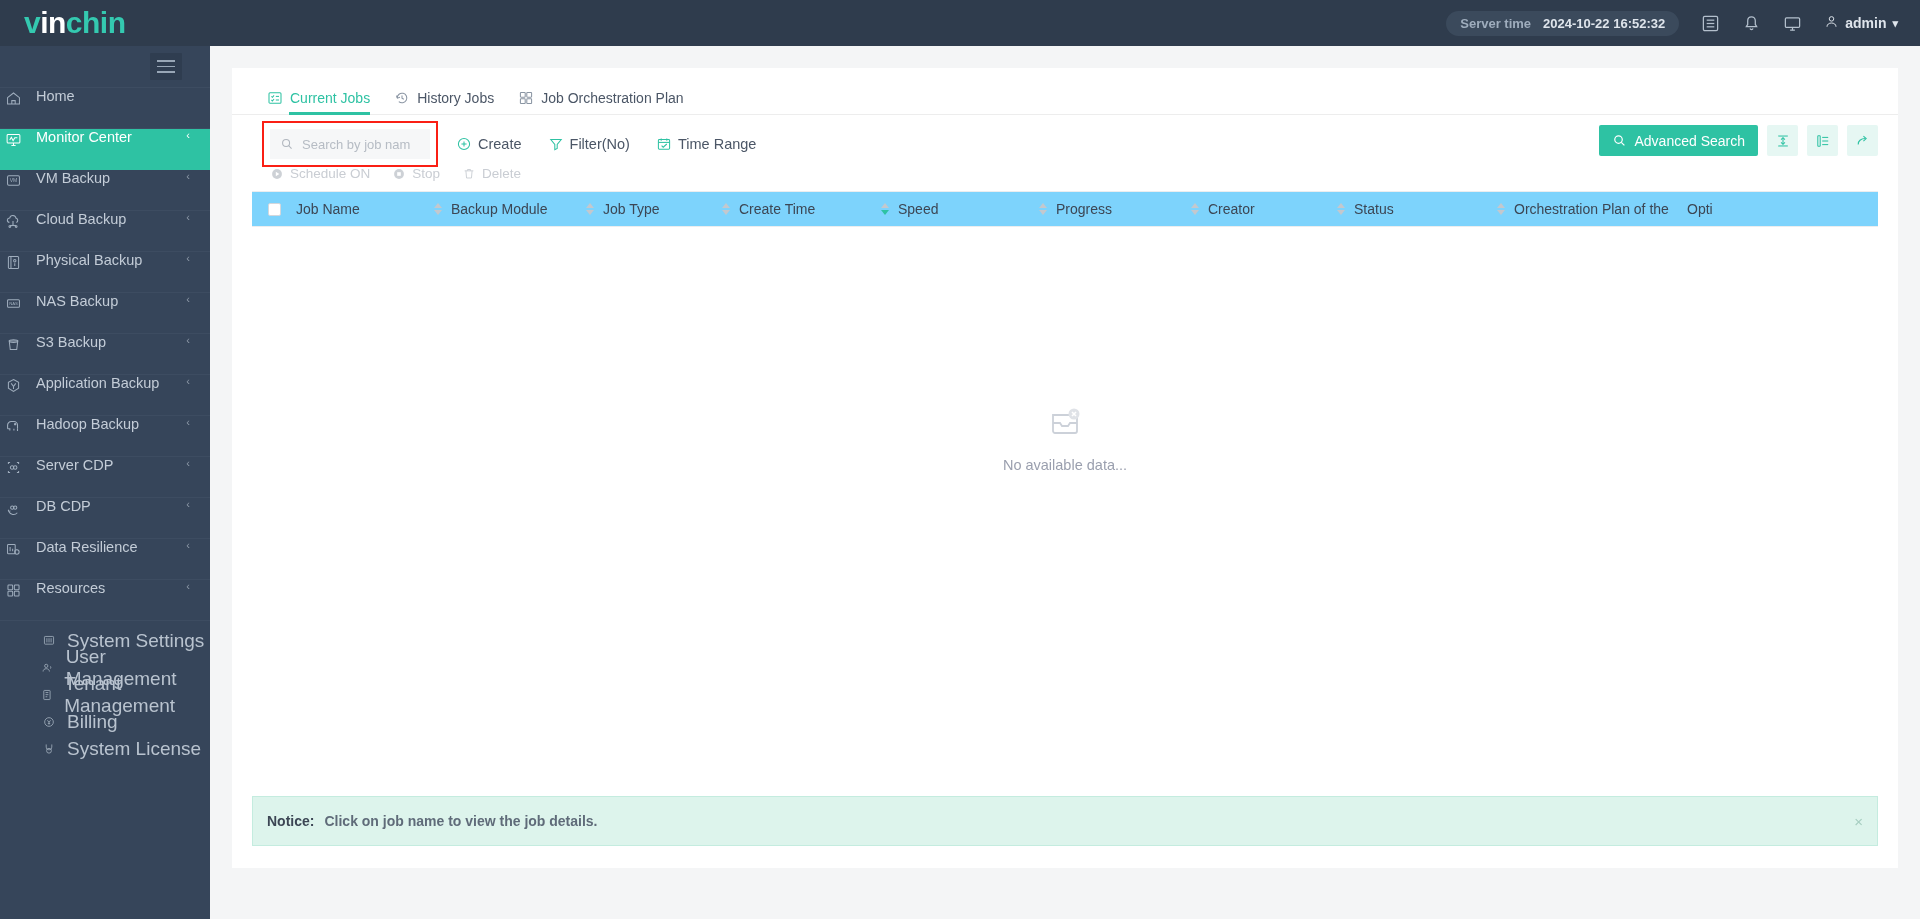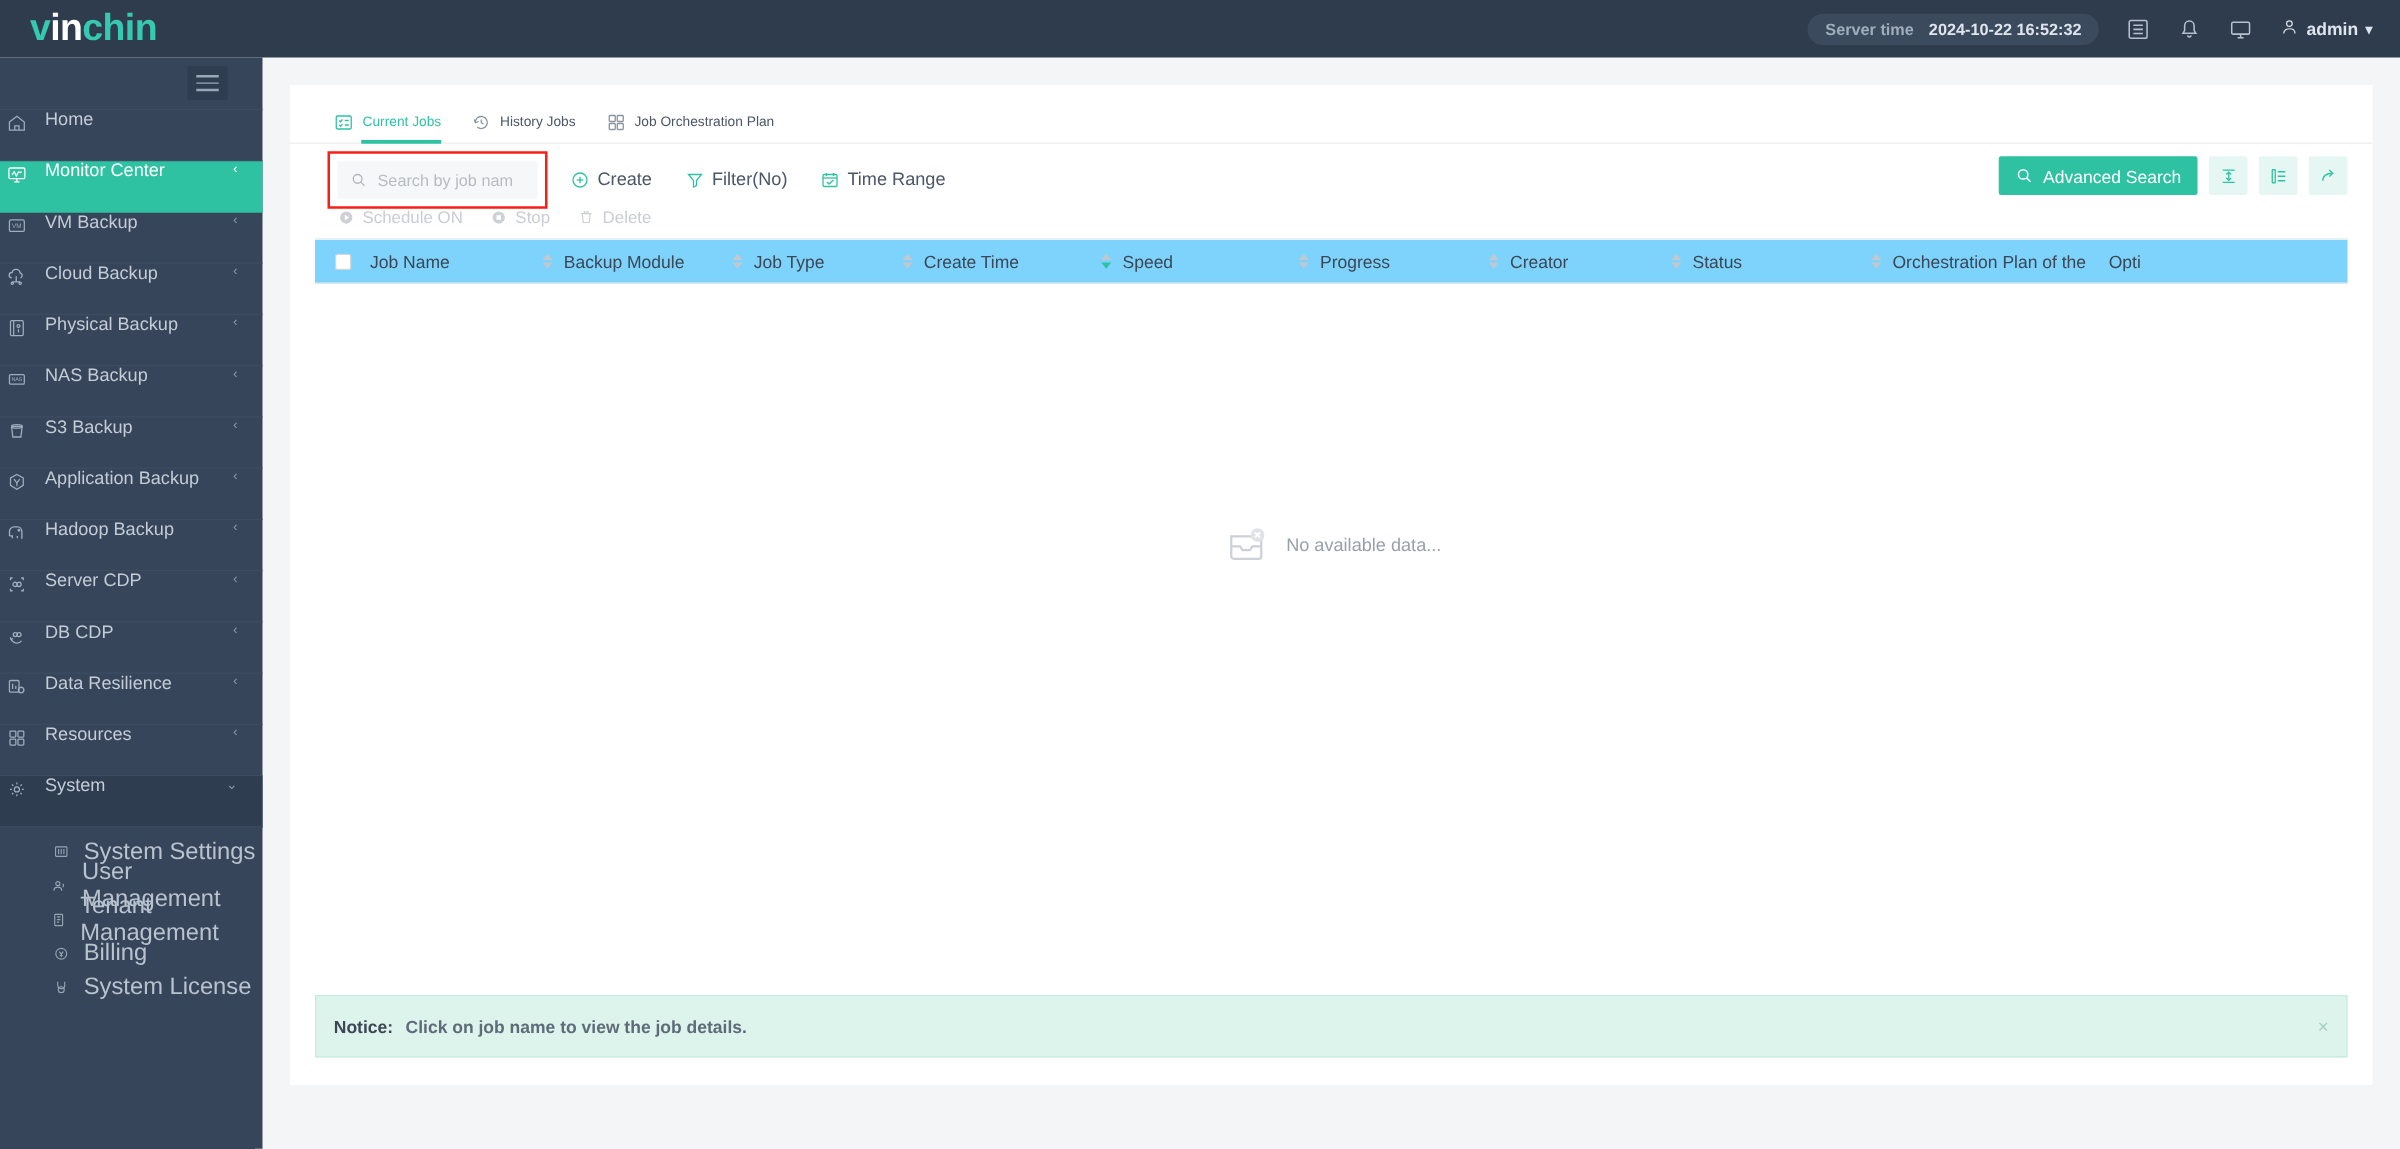--- a/index.html
+++ b/index.html
@@ -84,21 +84,21 @@
   
   .main { position: absolute; top: 46px; left: 210px; width: 1710px; height: 873px; }
   .card {
     position: absolute; top: 22px; left: 22px; width: 1666px; height: 800px;
     background: #ffffff;
   }
 
   
   .tabs { display: flex; align-items: flex-end; height: 46px; padding-left: 35px; gap: 24px; }
   .tab {
-    display: flex; align-items: center; gap: 7px; font-size: 11px;
+    display: flex; align-items: center; gap: 7px; font-size: 14px;
     color: #4b5666; cursor: pointer; padding-bottom: 8px; position: relative;
   }
   .tab .ico { color: #8a95a3; display: flex; }
   .tab.active { color: #2ec2a3; }
   .tab.active .ico { color: #2ec2a3; }
   .tab.active::after {
     content: ""; position: absolute; left: 22px; right: 0; bottom: -1px;
     height: 3px; background: #2ec2a3;
   }
   .tabs-underline { height: 1px; background: #ededed; margin: 0 0 0 0; }
@@ -166,21 +166,21 @@
   .th .sorter .up { border-bottom: 5px solid #c3c8ce; }
   .th .sorter .down { border-top: 5px solid #c3c8ce; }
   .th.sorted .sorter .down { border-top-color: #2ec2a3; }
   .th-check { width: 44px; display: flex; align-items: center; justify-content: center; }
   .chk {
     width: 13px; height: 13px; border: 1px solid #d3d7dc; background: #fff; border-radius: 2px;
     cursor: pointer;
   }
 
   .empty {
-    height: 420px; display: flex; flex-direction: row;
+    height: 420px; display: flex; flex-direction: column;
     align-items: center; justify-content: center; gap: 12px;
   }
   .empty .txt { color: #9a9fae; font-size: 14.5px; }
 
   
   .notice {
     position: absolute; left: 20px; right: 20px; bottom: 22px; height: 50px;
     background: #ddf4ec; border: 1px solid #c4ecdf;
     display: flex; align-items: center; padding: 0 14px; font-size: 14px;
   }
@@ -403,30 +403,20 @@
         <rect x="3.5" y="3.5" width="5.5" height="5.5" rx="0.8"></rect>
           <rect x="11" y="3.5" width="5.5" height="5.5" rx="0.8"></rect>
         <rect x="3.5" y="11" width="5.5" height="5.5" rx="0.8"></rect>
           <rect x="11" y="11" width="5.5" height="5.5" rx="0.8"></rect>
       </svg>
     </span>
     <span>Resources</span>
     <span class="chev">‹</span>
   </div>
 
-  <div class="nav-item expanded">
-    <span class="ico">
-      <svg width="17" height="17" viewBox="0 0 20 20" fill="none" stroke="currentColor" stroke-width="1.2">
-        <circle cx="10" cy="10" r="2.4"></circle>
-        <path d="M10 3.5v1.8M10 14.7v1.8M3.5 10h1.8M14.7 10h1.8M5.4 5.4l1.3 1.3M13.3 13.3l1.3 1.3M14.6 5.4l-1.3 1.3M6.7 13.3l-1.3 1.3"></path>
-      </svg>
-    </span>
-    <span>System</span>
-    <span class="chev">⌄</span>
-  </div>
 
   <div class="sub-list">
     <div class="sub-item">
       <span class="ico">
         <svg width="14" height="14" viewBox="0 0 20 20" fill="none" stroke="currentColor" stroke-width="1.3">
           <rect x="3.5" y="3.5" width="13" height="11" rx="1"></rect>
           <line x1="7" y1="6" x2="7" y2="12"></line>
             <line x1="10" y1="6" x2="10" y2="12"></line>
             <line x1="13" y1="6" x2="13" y2="12"></line>
         </svg>

